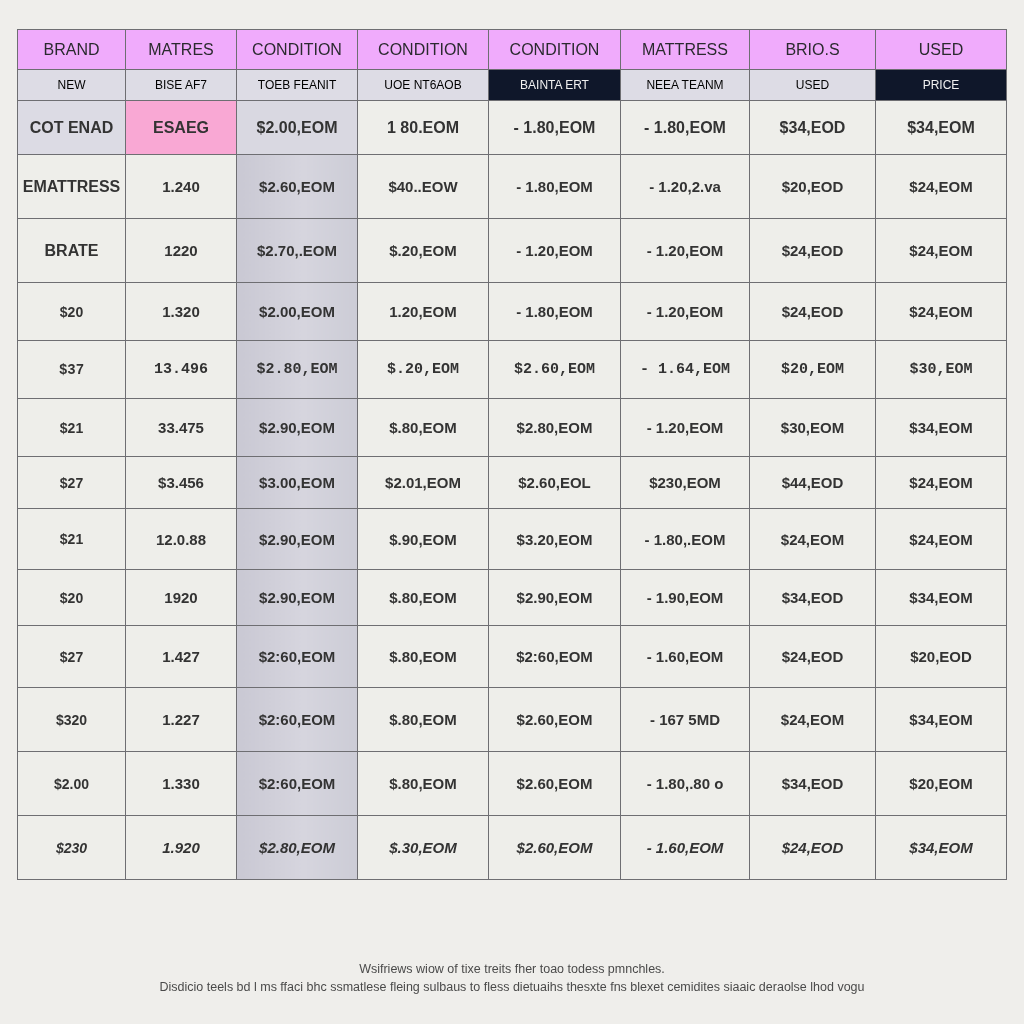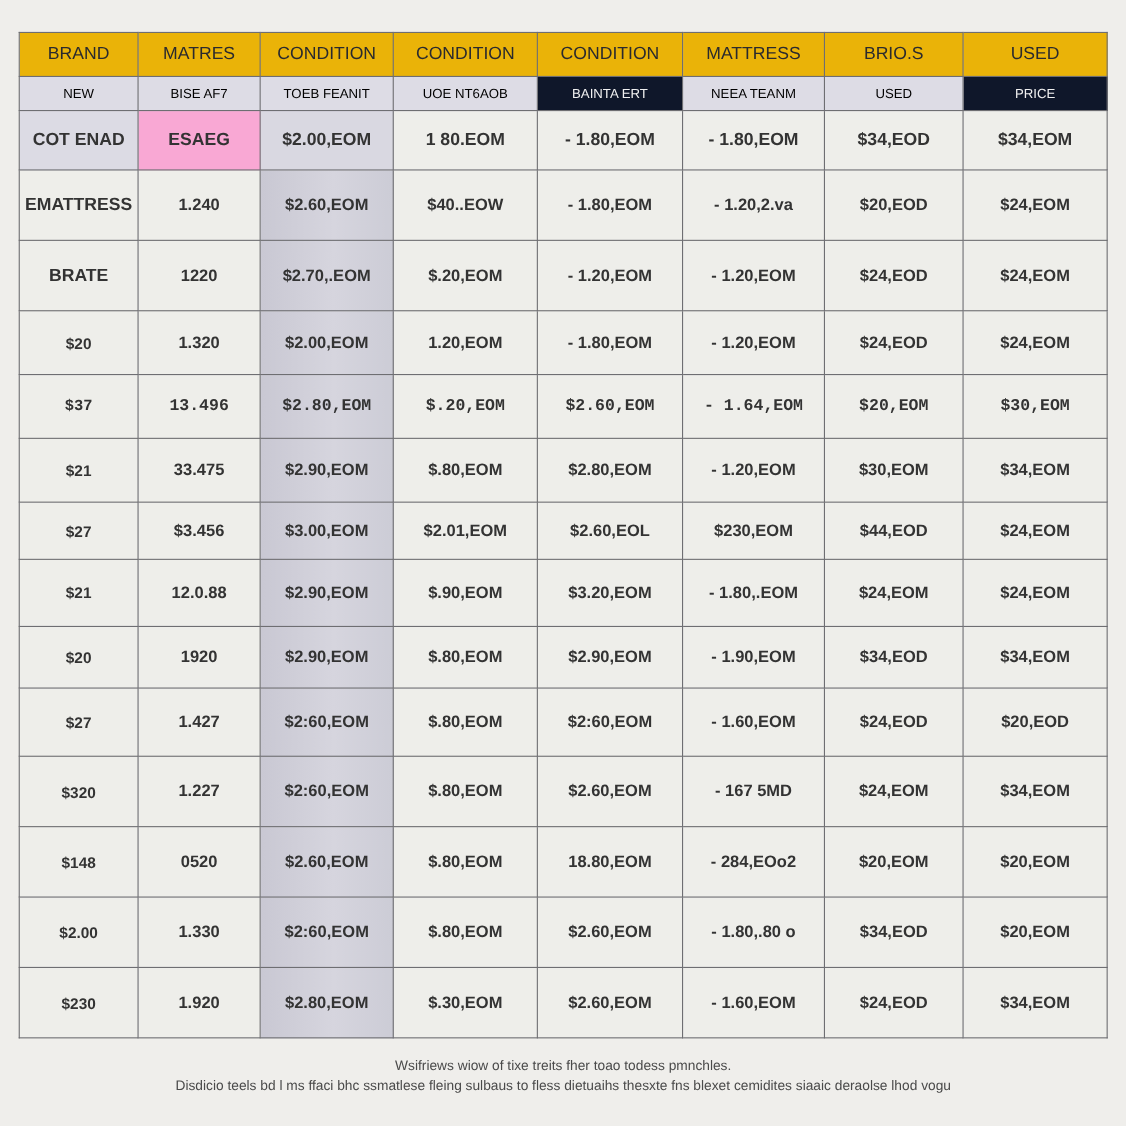--- a/index.html
+++ b/index.html
@@ -24,21 +24,21 @@
     td, th {
       border: 1.5px solid #6e6e72;
       text-align: center;
       vertical-align: middle;
       padding: 0;
       font-weight: bold;
     }
     th { font-weight: normal; }
     tr.head-1 th {
       height: 39px;
-      background: #eab308;
+      background: #f0abfc;
       font-size: 16px;
       color: #2a2a2e;
     }
     tr.head-2 th {
       height: 30px;
       background: #dddce5;
       font-size: 12px;
       color: #000000;
     }
     tr.head-2 th.dark {
@@ -216,40 +216,30 @@
           <td class="c0 small">$320</td>
           <td class="c1">1.227</td>
           <td class="c2 shade">$2:60,EOM</td>
           <td class="c3">$.80,EOM</td>
           <td class="c4">$2.60,EOM</td>
           <td class="c5">- 167 5MD</td>
           <td class="c6">$24,EOM</td>
           <td class="c7">$34,EOM</td>
         </tr>
         <tr style="height: 64px;">
-          <td class="c0 small">$148</td>
-          <td class="c1">0520</td>
-          <td class="c2 shade">$2.60,EOM</td>
-          <td class="c3">$.80,EOM</td>
-          <td class="c4">18.80,EOM</td>
-          <td class="c5">- 284,EOo2</td>
-          <td class="c6">$20,EOM</td>
-          <td class="c7">$20,EOM</td>
-        </tr>
-        <tr style="height: 64px;">
           <td class="c0 small">$2.00</td>
           <td class="c1">1.330</td>
           <td class="c2 shade">$2:60,EOM</td>
           <td class="c3">$.80,EOM</td>
           <td class="c4">$2.60,EOM</td>
           <td class="c5">- 1.80,.80 o</td>
           <td class="c6">$34,EOD</td>
           <td class="c7">$20,EOM</td>
         </tr>
-        <tr style="height: 64px;">
+        <tr style="height: 64px; font-style: italic;">
           <td class="c0 small">$230</td>
           <td class="c1">1.920</td>
           <td class="c2 shade">$2.80,EOM</td>
           <td class="c3">$.30,EOM</td>
           <td class="c4">$2.60,EOM</td>
           <td class="c5">- 1.60,EOM</td>
           <td class="c6">$24,EOD</td>
           <td class="c7">$34,EOM</td>
         </tr>
       </tbody>

